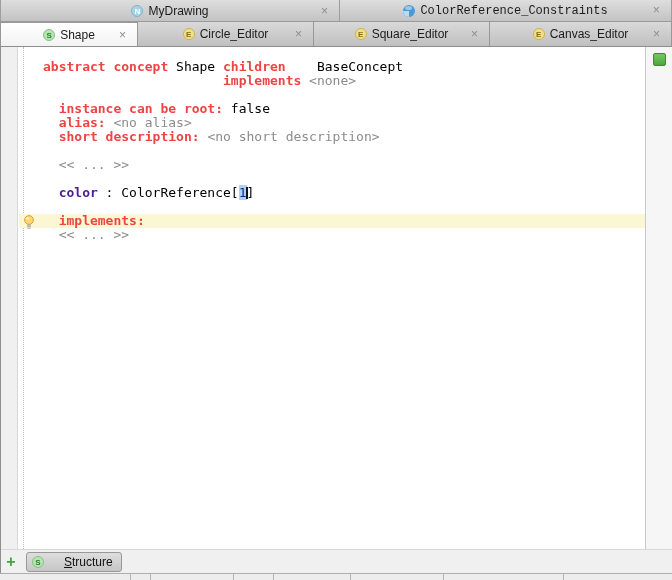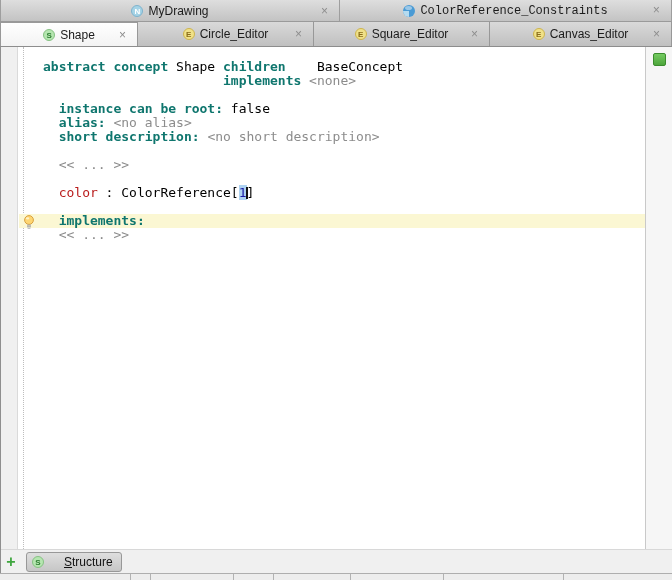--- a/index.html
+++ b/index.html
@@ -106,23 +106,23 @@
   }
   .bulb { position: absolute; left: 23px; top: 168px; width: 12px; height: 14px; }
 
   .code {
     position: absolute; left: 43px; top: 13px;
     font-family: "DejaVu Sans Mono", "Liberation Mono", monospace;
     font-size: 13px; line-height: 14px;
     color: #000000;
   }
   .cl { height: 14px; white-space: pre; }
-  .kw { color: #0f766e; font-weight: bold; }
+  .kw { color: #ef4444; font-weight: bold; }
   .gray { color: #8c8c8c; }
-  .child { color: #b91c1c; font-weight: normal; }
+  .child { color: #4c1d95; font-weight: bold; }
   .sel { background: #aed3f2; color: #1a1aa8; }
   .caret {
     display: inline-block; width: 2px; height: 12px;
     background: #111111; vertical-align: -2px; margin: 0 -1px;
   }
 
   
   .bottombar {
     position: absolute; left: 0; top: 549px; width: 672px; height: 24px;
     background: #f0f0f0; border-top: 1px solid #d8d8d8;

